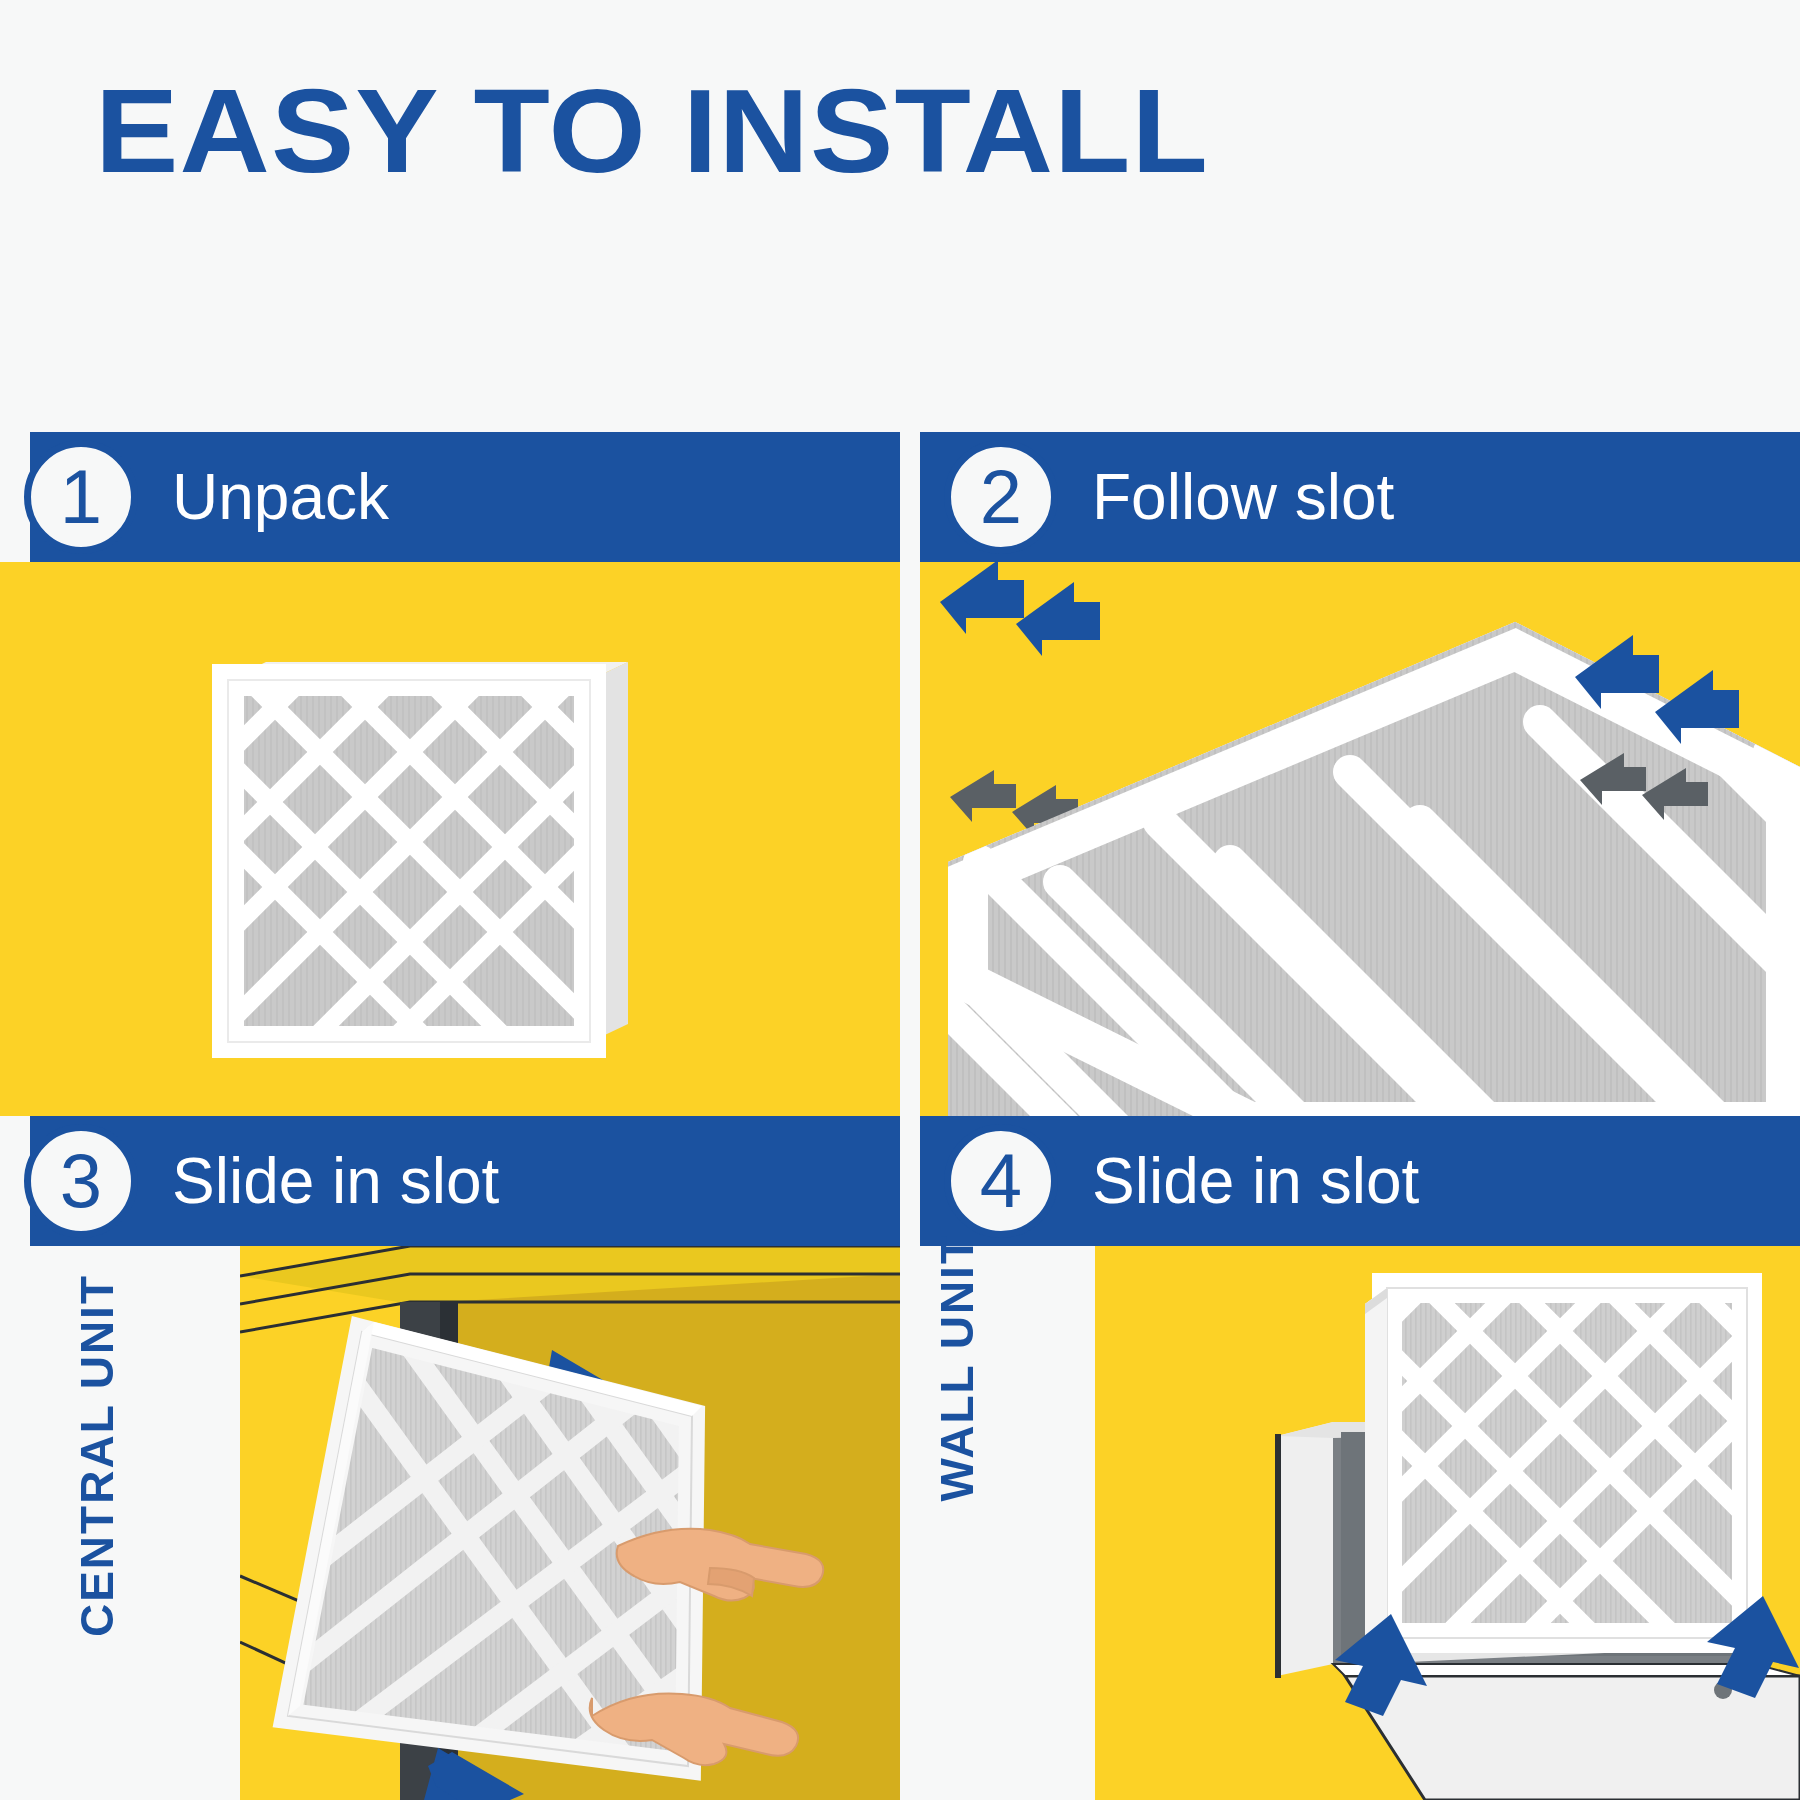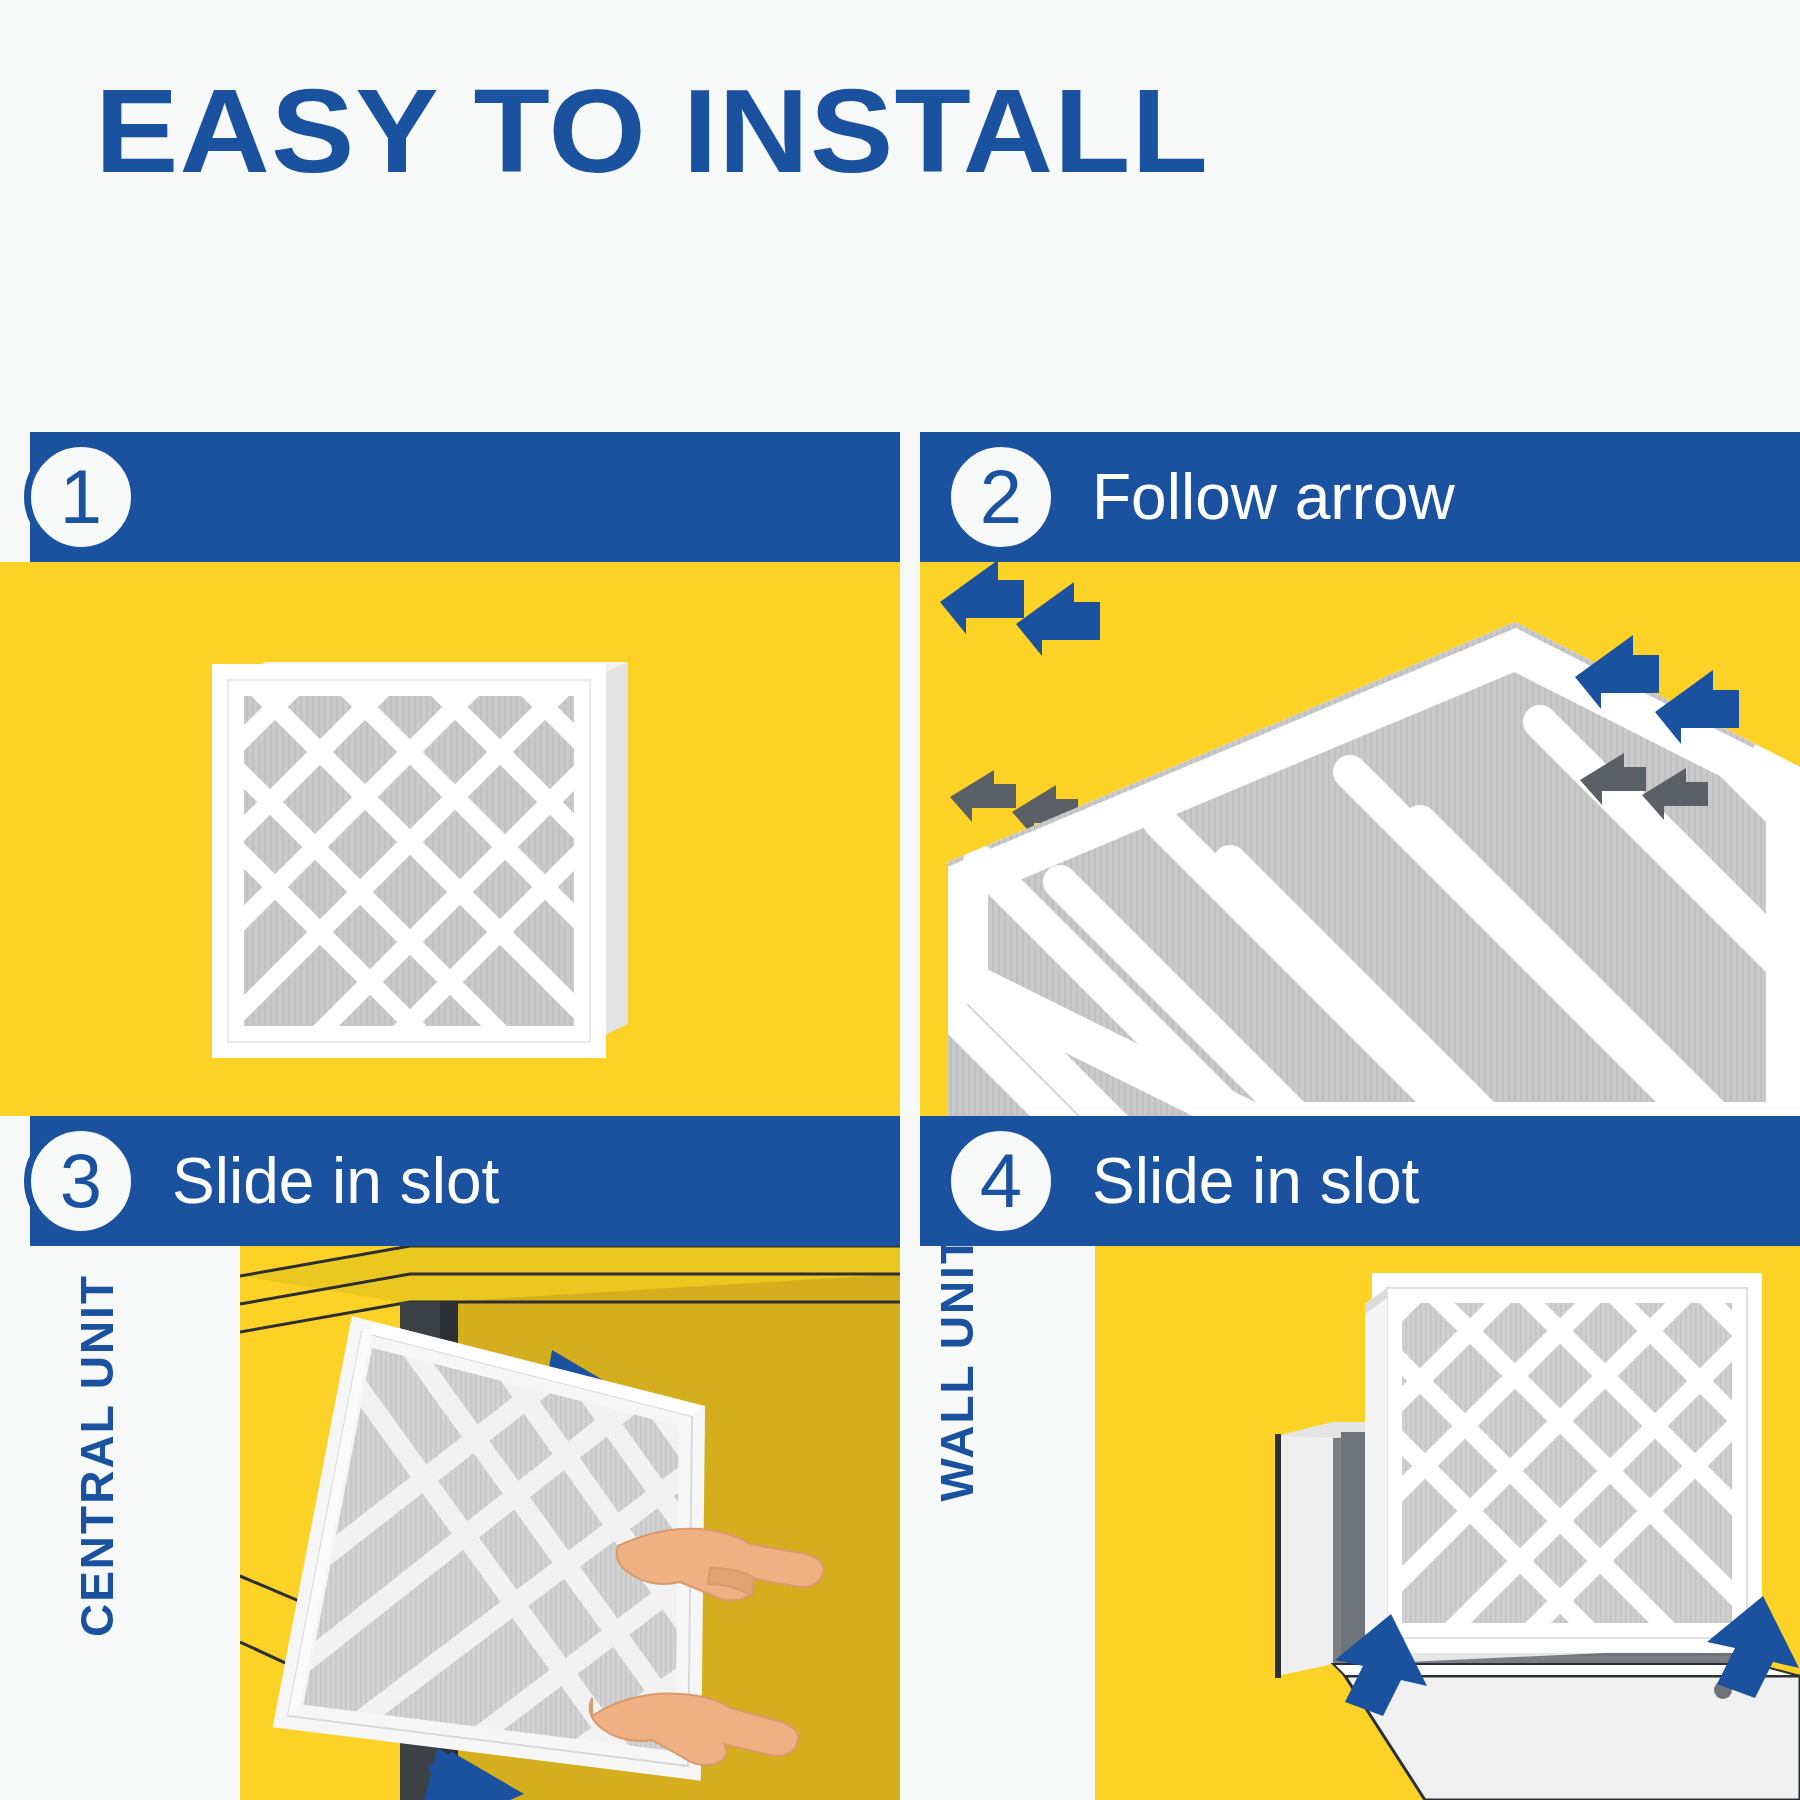--- a/index.html
+++ b/index.html
@@ -151,20 +151,21 @@
             <line x1="220" y1="110" x2="150" y2="180"></line>
           </g>
         </g>
 
         <rect x="228" y="118" width="362" height="362" fill="none" stroke="#ffffff" stroke-width="32"></rect>
         <rect x="228" y="118" width="362" height="362" fill="none" stroke="#eaeaea" stroke-width="2"></rect>
       </svg>
     </div>
     <div class="hdr"></div>
     <div class="badge">1</div>
+    <div class="hdr-label">Unpack</div>
   </div>
 
   <div class="panel" id="panel-2">
     <div class="panel-body">
       <svg class="ill" width="880" height="554" viewBox="0 0 880 554">
         <defs>
           <pattern id="pleat2" width="6" height="6" patternUnits="userSpaceOnUse">
             <rect width="6" height="6" fill="#c9c9c9"></rect>
             <rect width="2" height="6" fill="#c0c0c0"></rect>
           </pattern>
@@ -217,21 +218,21 @@
 
         <g fill="#5a6065">
           <polygon points="660,218 704,191 704,205 726,205 726,229 682,229 682,243"></polygon>
           <polygon points="722,233 766,206 766,220 788,220 788,244 744,244 744,258"></polygon>
         </g>
       </svg>
     </div>
     <div class="hdr-stub"></div>
     <div class="hdr"></div>
     <div class="badge">2</div>
-    <div class="hdr-label">Follow arrow</div>
+    <div class="hdr-label">Follow slot</div>
   </div>
 
   <div class="panel" id="panel-3">
     <div class="panel-body">
       <svg class="ill" width="660" height="554" viewBox="0 0 660 554">
         <defs>
           <pattern id="pleat3" width="5" height="5" patternUnits="userSpaceOnUse">
             <rect width="5" height="5" fill="#d2d2d2"></rect>
             <rect width="1.6" height="5" fill="#c6c6c6"></rect>
           </pattern>

